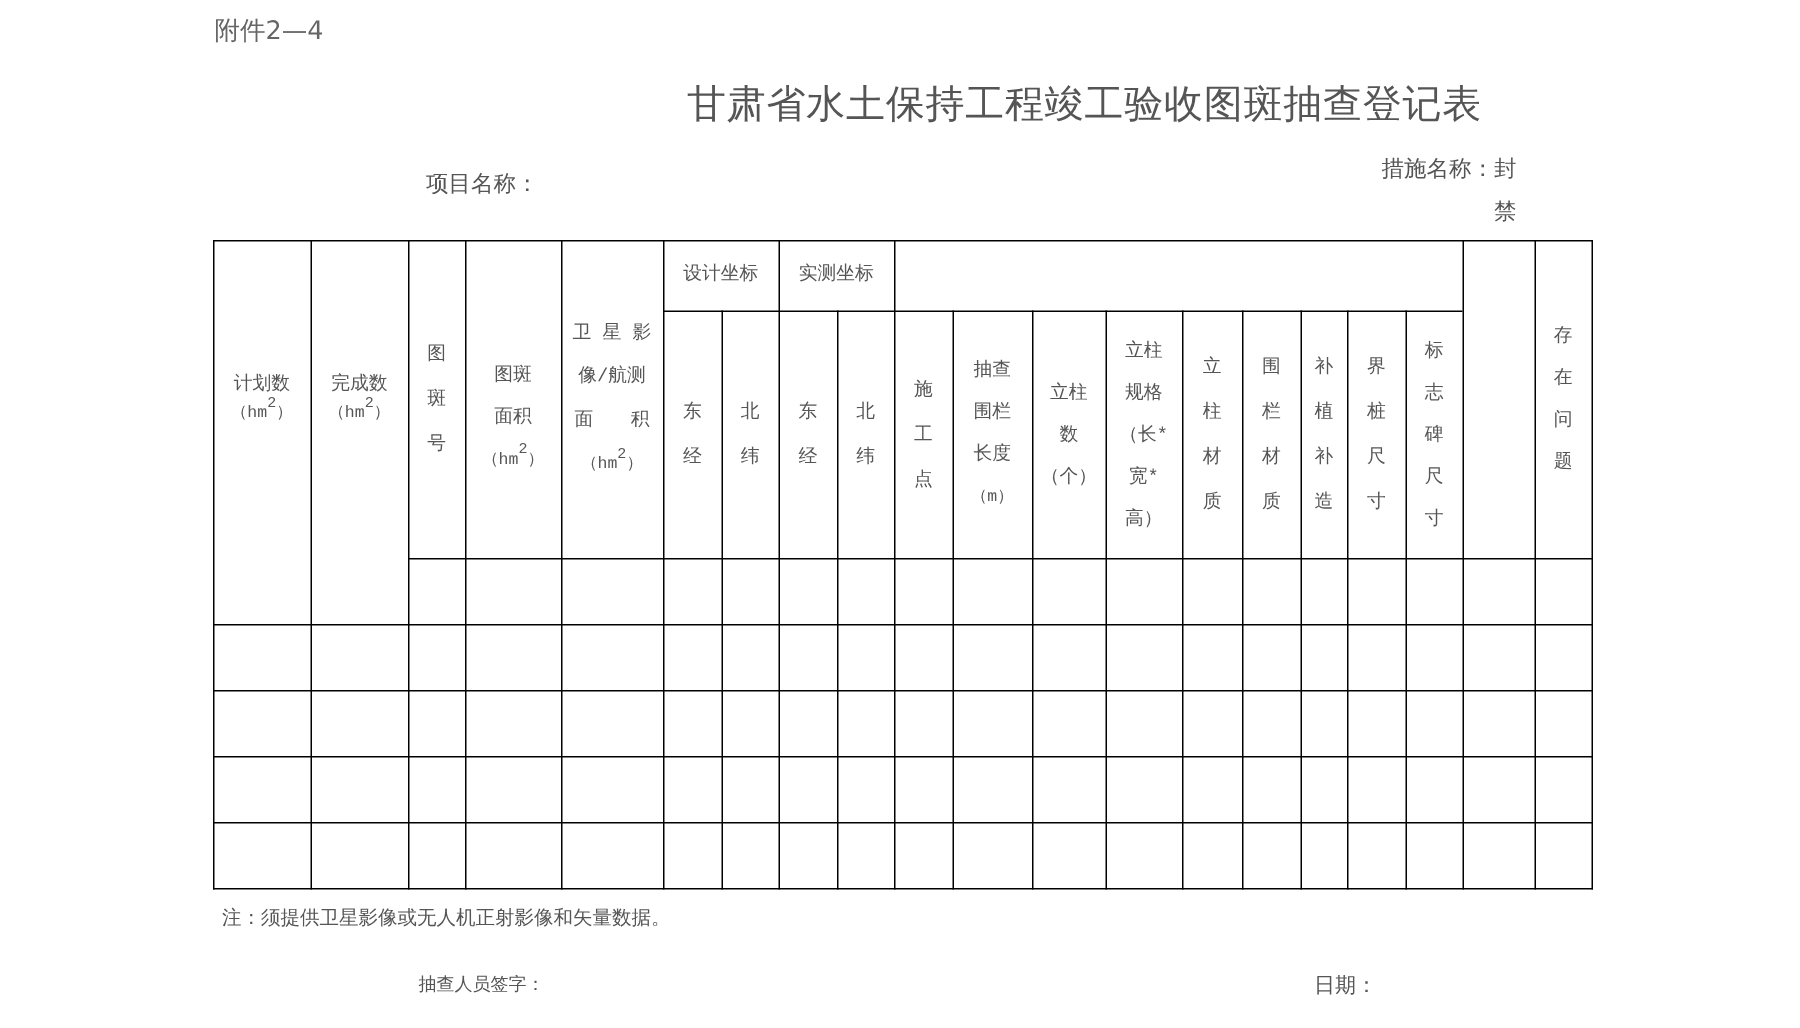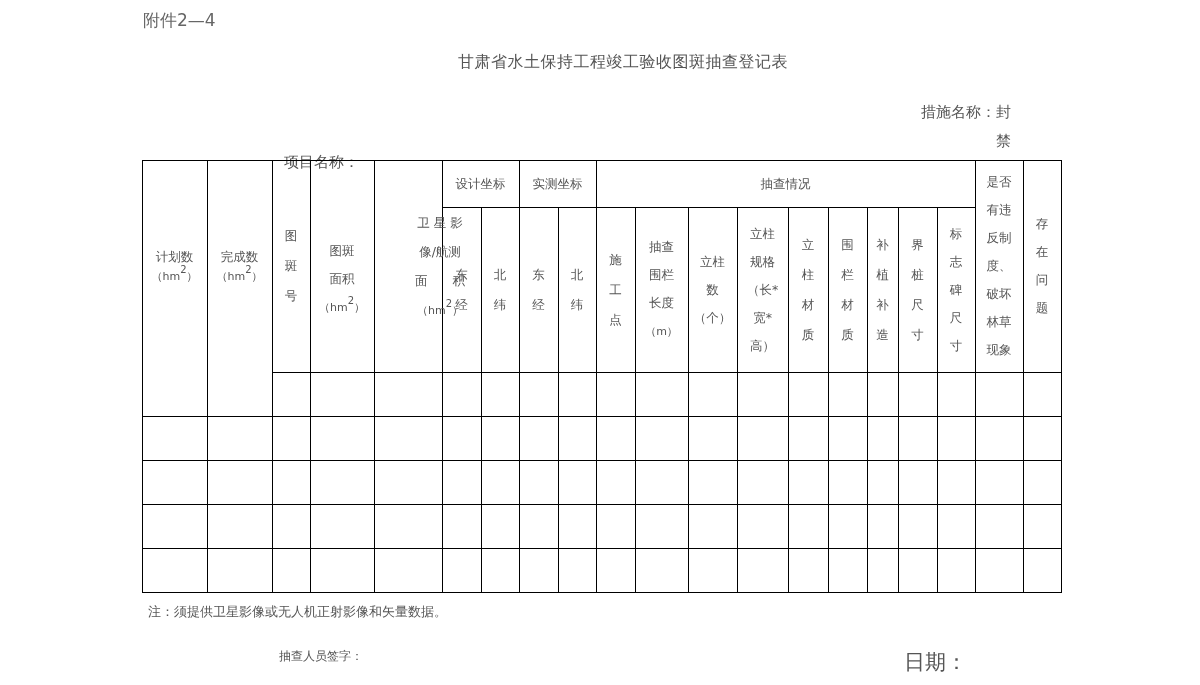--- a/index.html
+++ b/index.html
@@ -3,34 +3,34 @@
 <meta charset="utf-8">
 <style>
   html, body { margin: 0; padding: 0; background: #ffffff; }
   body {
     width: 1200px; height: 685px; position: relative; overflow: hidden;
     font-family: "DejaVu Sans", "Liberation Sans", sans-serif;
     color: #555555;
   }
   .abs { position: absolute; white-space: nowrap; }
   #attach { left: 143px; top: 9px; font-size: 17px; color: #666666; }
-  #title { left: 458px; top: 52px; font-size: 16px; color: #555555; letter-spacing: 0.5px; }
-  #proj { left: 284px; top: 113px; font-size: 15px; color: #555555; margin-top: 40px; }
+  #title { left: 458px; top: 52px; font-size: 26px; color: #555555; letter-spacing: 0.5px; }
+  #proj { left: 284px; top: 113px; font-size: 15px; color: #555555; }
   #measure { left: 921px; top: 98px; font-size: 15px; color: #555555; line-height: 29px; }
   #measure .v2 { display: block; text-align: right; }
   #note { left: 148px; top: 603px; font-size: 13px; color: #555555; }
   #sign { left: 279px; top: 648px; font-size: 12px; color: #555555; }
-  #date { left: 904px; top: 648px; font-size: 21px; color: #555555; }
+  #date { left: 876px; top: 648px; font-size: 14px; color: #555555; }
 
   #grid { position: absolute; left: 142px; top: 160px; width: 920px; height: 433px; }
   .hl { position: absolute; height: 1px; background: #000; }
   .vl { position: absolute; width: 1px; background: #000; }
   .cell {
     position: absolute; display: flex; align-items: center; justify-content: center;
-    text-align: center; font-size: 12.5px; color: #555555; line-height: 1.55;
+    text-align: center; font-size: 12.5px; color: #555555; line-height: 1.55; font-family: Liberation Mono, monospace;
   }
   .vtext { line-height: 30px; }
   .sup { font-size: 10px; position: relative; top: -7px; }
   .unit { font-size: 11px; }
 </style>
 </head>
 <body>
 
 <div id="attach" class="abs">附件2—4</div>
 <div id="title" class="abs">甘肃省水土保持工程竣工验收图斑抽查登记表</div>
@@ -81,28 +81,27 @@
     <div><span>完成数</span><br>
       <span class="unit"><span>（hm</span><span class="sup">2</span><span>）</span></span></div>
   </div>
   <div class="cell vtext" style="left:130px;top:0;width:38px;height:212px;">
     <div><span>图</span><br><span>斑</span><br><span>号</span></div>
   </div>
   <div class="cell" style="left:168px;top:13px;width:64px;height:212px;line-height:28px;">
     <div><span>图斑</span><br><span>面积</span><br>
       <span class="unit"><span>（hm</span><span class="sup">2</span><span>）</span></span></div>
   </div>
-  <div class="cell" style="left:232px;top:0;width:68px;height:212px;line-height:29px;padding-left:32px;">
+  <div class="cell" style="left:232px;top:0;width:68px;height:212px;line-height:29px;">
     <div><span>卫 星 影</span><br><span>像/航测</span><br><span>面　　积</span><br>
       <span class="unit"><span>（hm</span><span class="sup">2</span><span>）</span></span></div>
   </div>
 
   <div class="cell" style="left:300px;top:0;width:77px;height:47px;">设计坐标</div>
   <div class="cell" style="left:377px;top:0;width:77px;height:47px;">实测坐标</div>
-  <div class="cell" style="left:454px;top:0;width:379px;height:47px;">抽查情况</div>
 
   <div class="cell vtext" style="left:300px;top:47px;width:39px;height:165px;">
     <div><span>东</span><br><span>经</span></div>
     </div>
   <div class="cell vtext" style="left:339px;top:47px;width:38px;height:165px;">
     <div><span>北</span><br><span>纬</span></div>
     </div>
   <div class="cell vtext" style="left:377px;top:47px;width:39px;height:165px;">
     <div><span>东</span><br><span>经</span></div>
     </div>
@@ -131,23 +130,20 @@
   <div class="cell vtext" style="left:725px;top:47px;width:31px;height:165px;">
     <div><span>补</span><br><span>植</span><br><span>补</span><br><span>造</span></div>
     </div>
   <div class="cell vtext" style="left:756px;top:47px;width:39px;height:165px;">
     <div><span>界</span><br><span>桩</span><br><span>尺</span><br><span>寸</span></div>
     </div>
   <div class="cell vtext" style="left:795px;top:47px;width:38px;height:165px;line-height:28px;">
     <div><span>标</span><br><span>志</span><br><span>碑</span><br><span>尺</span><br><span>寸</span></div>
     </div>
 
-  <div class="cell" style="left:833px;top:0;width:48px;height:212px;line-height:28px;">
-    <div><span>是否</span><br><span>有违</span><br><span>反制</span><br><span>度、</span><br><span>破坏</span><br><span>林草</span><br><span>现象</span></div>
-    </div>
   <div class="cell vtext" style="left:881px;top:0;width:38px;height:212px;line-height:28px;">
     <div><span>存</span><br><span>在</span><br><span>问</span><br><span>题</span></div>
     </div>
 </div>
 
 <div id="note" class="abs">注：须提供卫星影像或无人机正射影像和矢量数据。</div>
 <div id="sign" class="abs">抽查人员签字：</div>
 <div id="date" class="abs">日期：</div>
 
 </body></html>

